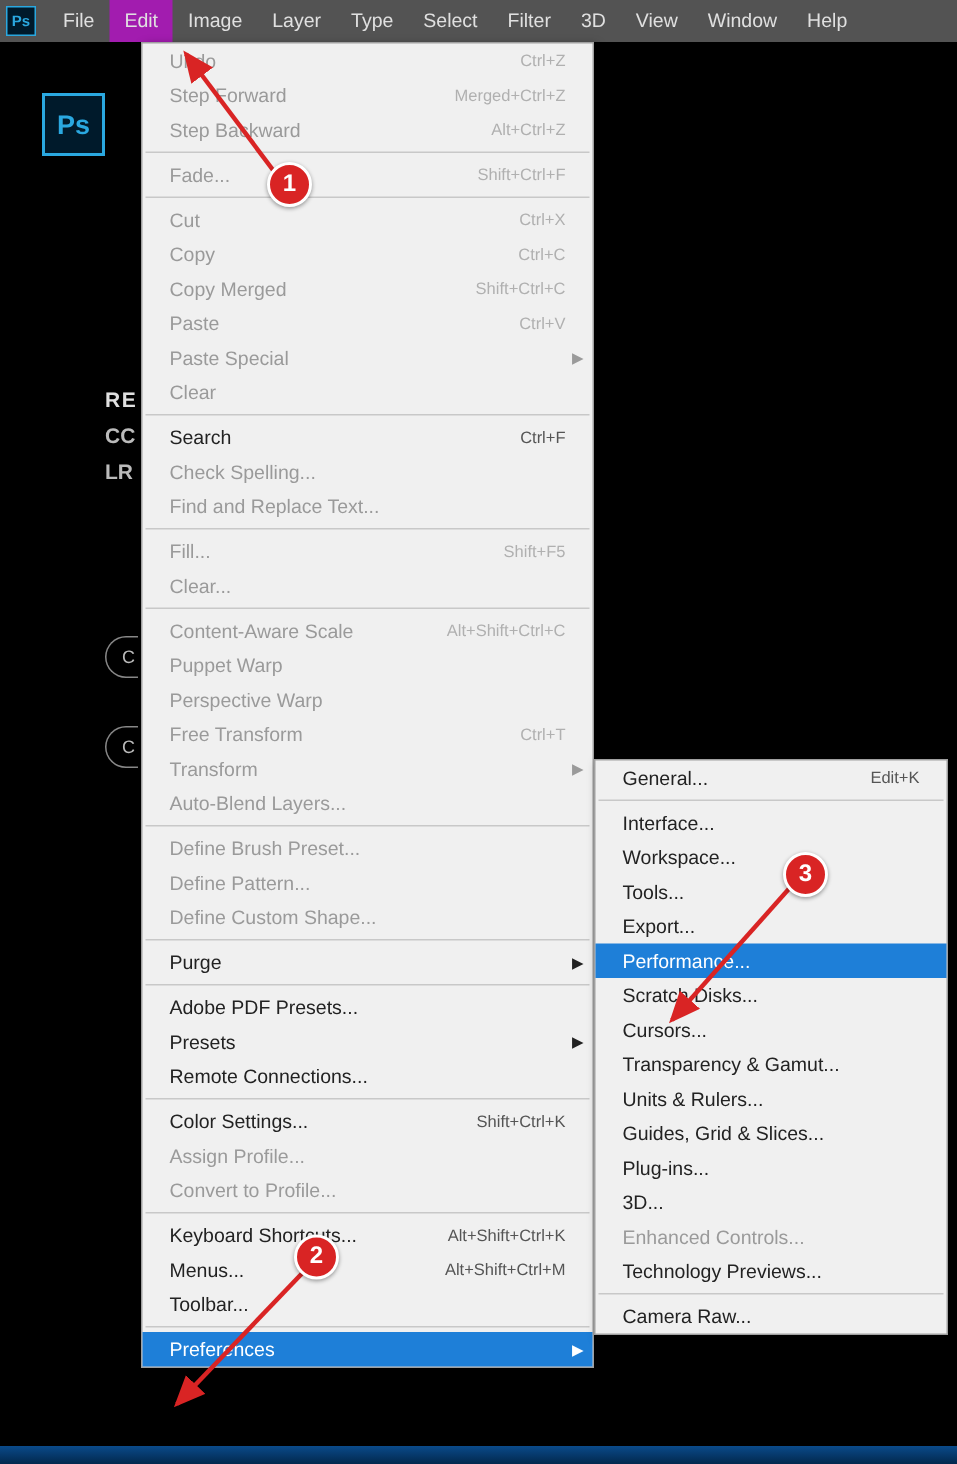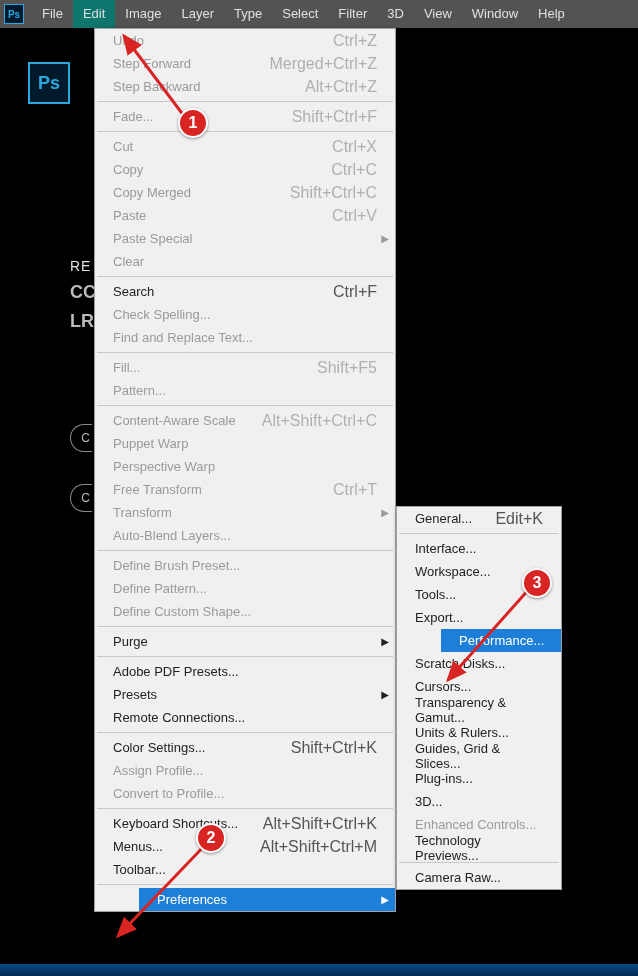--- a/index.html
+++ b/index.html
@@ -32,21 +32,21 @@
     justify-content: center;
     margin-right: 8px;
   }
   .menu-item {
     padding: 0 10px;
     height: 28px;
     line-height: 28px;
     cursor: default;
   }
   .menu-item.active {
-    background: #0f766e;
+    background: #a21caf;
   }
   .app-body {
     position: relative;
     height: calc(100% - 28px);
     background: #000;
   }
   .ps-logo {
     position: absolute;
     top: 34px; left: 28px;
     width: 42px; height: 42px;
@@ -58,22 +58,22 @@
     display: flex;
     align-items: center;
     justify-content: center;
   }
   .welcome {
     position: absolute;
     top: 230px;
     left: 70px;
     color: #e0e0e0;
   }
-  .welcome .re { font-weight: normal; letter-spacing: 1px; font-size: 14px;}
-  .welcome .cc, .welcome .lr { margin-top: 8px; font-size: 18px; color:#bbb; font-weight:600;}
+  .welcome .re { font-weight: bold; letter-spacing: 1px; font-size: 14px;}
+  .welcome .cc, .welcome .lr { margin-top: 8px; font-size: 14px; color:#bbb; font-weight:600;}
   .pill {
     position: absolute;
     left: 70px;
     width: 22px; height: 28px;
     border: 1.5px solid #888;
     border-right: none;
     border-radius: 14px 0 0 14px;
     color: #bbb;
     font-size: 12px;
     display:flex; align-items:center; justify-content:flex-end;
@@ -91,38 +91,37 @@
     color: #222;
   }
   .edit-menu {
     top: 28px;
     left: 94px;
     width: 302px;
   }
   .pref-menu {
     top: 506px;
     left: 396px;
-    width: 166px;
+    width: 236px;
   }
   .mi {
     display: flex;
     align-items: center;
     padding: 2px 18px 2px 18px;
     height: 23px;
     cursor: default;
     position: relative;
   }
   .mi .label { flex: 1; }
-  .mi .shortcut { color: #555; font-size: 16px; }
+  .mi .shortcut { color: #555; font-size: 11px; }
   .mi.disabled { color: #9a9a9a; }
   .mi.disabled .shortcut { color: #b0b0b0; }
   .mi.selected {
     background: #1e7fd8;
     color: #fff;
-    margin-left: 44px;
   }
   .mi .arrow {
     position: absolute;
     right: 6px;
     font-size: 10px;
   }
   .sep {
     height: 1px;
     background: #c8c8c8;
     margin: 3px 2px;
@@ -242,21 +241,21 @@
     </div>
     <div class="mi disabled">
       <span class="label">Find and Replace Text...</span>
     </div>
     <div class="sep"></div>
     <div class="mi disabled">
       <span class="label">Fill...</span>
       <span class="shortcut">Shift+F5</span>
     </div>
     <div class="mi disabled">
-      <span class="label">Pattern...</span>
+      <span class="label">Clear...</span>
     </div>
     <div class="sep"></div>
     <div class="mi disabled">
       <span class="label">Content-Aware Scale</span>
       <span class="shortcut">Alt+Shift+Ctrl+C</span>
     </div>
     <div class="mi disabled">
       <span class="label">Puppet Warp</span>
     </div>
     <div class="mi disabled">

